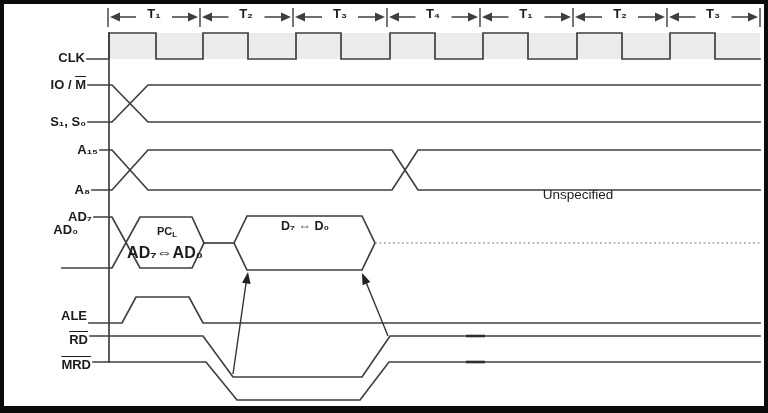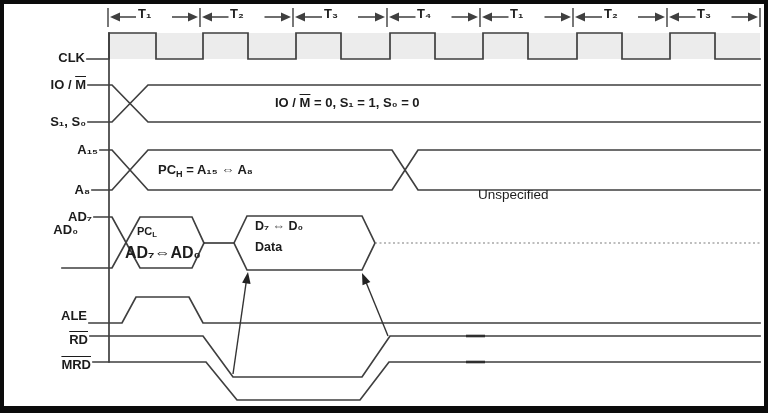--- a/index.html
+++ b/index.html
@@ -16,21 +16,21 @@
   .ln{stroke:var(--line);stroke-width:1.7;fill:none;stroke-linejoin:miter;stroke-linecap:square;}
   .thin{stroke:var(--line);stroke-width:1.4;fill:none;}
   .fillhead{fill:var(--line);stroke:none;}
   .arrowln{stroke:#333;stroke-width:1.4;fill:none;}
   .arrowhead{fill:#222;stroke:none;}
   .emph{stroke:#2e2e2e;stroke-width:2.6;fill:none;}
   .dotted{stroke:var(--dotted);stroke-width:1.2;fill:none;stroke-dasharray:2 2.5;}
   .band{fill:var(--clk_band);stroke:none;}
   .lbl{position:absolute;z-index:3;font-size:13px;font-weight:bold;line-height:16px;white-space:nowrap;}
   .right{text-align:right;}
-  .center{}
+  .center{text-align:center;}
   .sub{font-size:0.7em;vertical-align:-0.28em;}
   .over{text-decoration:overline;}
   .t-label{width:32px;top:6px;}
   .ann{position:absolute;z-index:3;white-space:nowrap;}
   .ann-bold{font-size:13px;font-weight:bold;}
   .ann-reg{font-size:13.5px;font-weight:normal;margin-top:24px;}
   .ann-small{font-size:11px;font-weight:600;line-height:16px;}
   .ann-data{font-size:12.5px;font-weight:600;line-height:14px;}
 </style>
 </head>
@@ -127,22 +127,19 @@
   <div class="lbl right" style="left:34px;top:77px;width:52px;"><span>IO / </span><span class="over">M</span></div>
   <div class="lbl right" style="left:34px;top:114px;width:52px;">S₁, S₀</div>
   <div class="lbl right" style="left:54px;top:142px;width:44px;text-align:right;">A₁₅</div>
   <div class="lbl right" style="left:48px;top:182px;width:42px;">A₈</div>
   <div class="lbl right" style="left:50px;top:209px;width:42px;">AD₇</div>
   <div class="lbl right" style="left:34px;top:222px;width:44px;">AD₀</div>
   <div class="lbl right" style="left:43px;top:308px;width:44px;">ALE</div>
   <div class="lbl right" style="left:44px;top:332px;width:44px;"><span class="over">RD</span></div>
   <div class="lbl right" style="left:46px;top:357px;width:45px;"><span class="over">MRD</span></div>
 
-  <div class="ann ann-bold center" style="left:275px;top:95px;width:320px;"><span>IO / </span><span class="over">M</span><span> = 0, S₁ = 1, S₀ = 0</span></div>
-  <div class="ann ann-bold center" style="left:158px;top:162px;width:200px;"><span>PC</span><span class="sub">H</span><span> = A₁₅ ⇔ A₈</span></div>
   <div class="ann ann-reg center" style="left:478px;top:163px;width:200px;">Unspecified</div>
   <div class="ann ann-small center" style="left:137px;top:223px;width:60px;"><span>PC</span><span class="sub">L</span></div>
   <div class="ann ann-small center" style="left:125px;top:245px;width:80px;font-size:16px;">AD₇⇔AD₀</div>
   <div class="ann ann-data center" style="left:255px;top:219px;width:100px;">D₇ ⇔ D₀</div>
-  <div class="ann ann-data center" style="left:255px;top:240px;width:100px;">Data</div>
 
   <div class="frame-border"></div>
 </div>
 
 </body></html>

